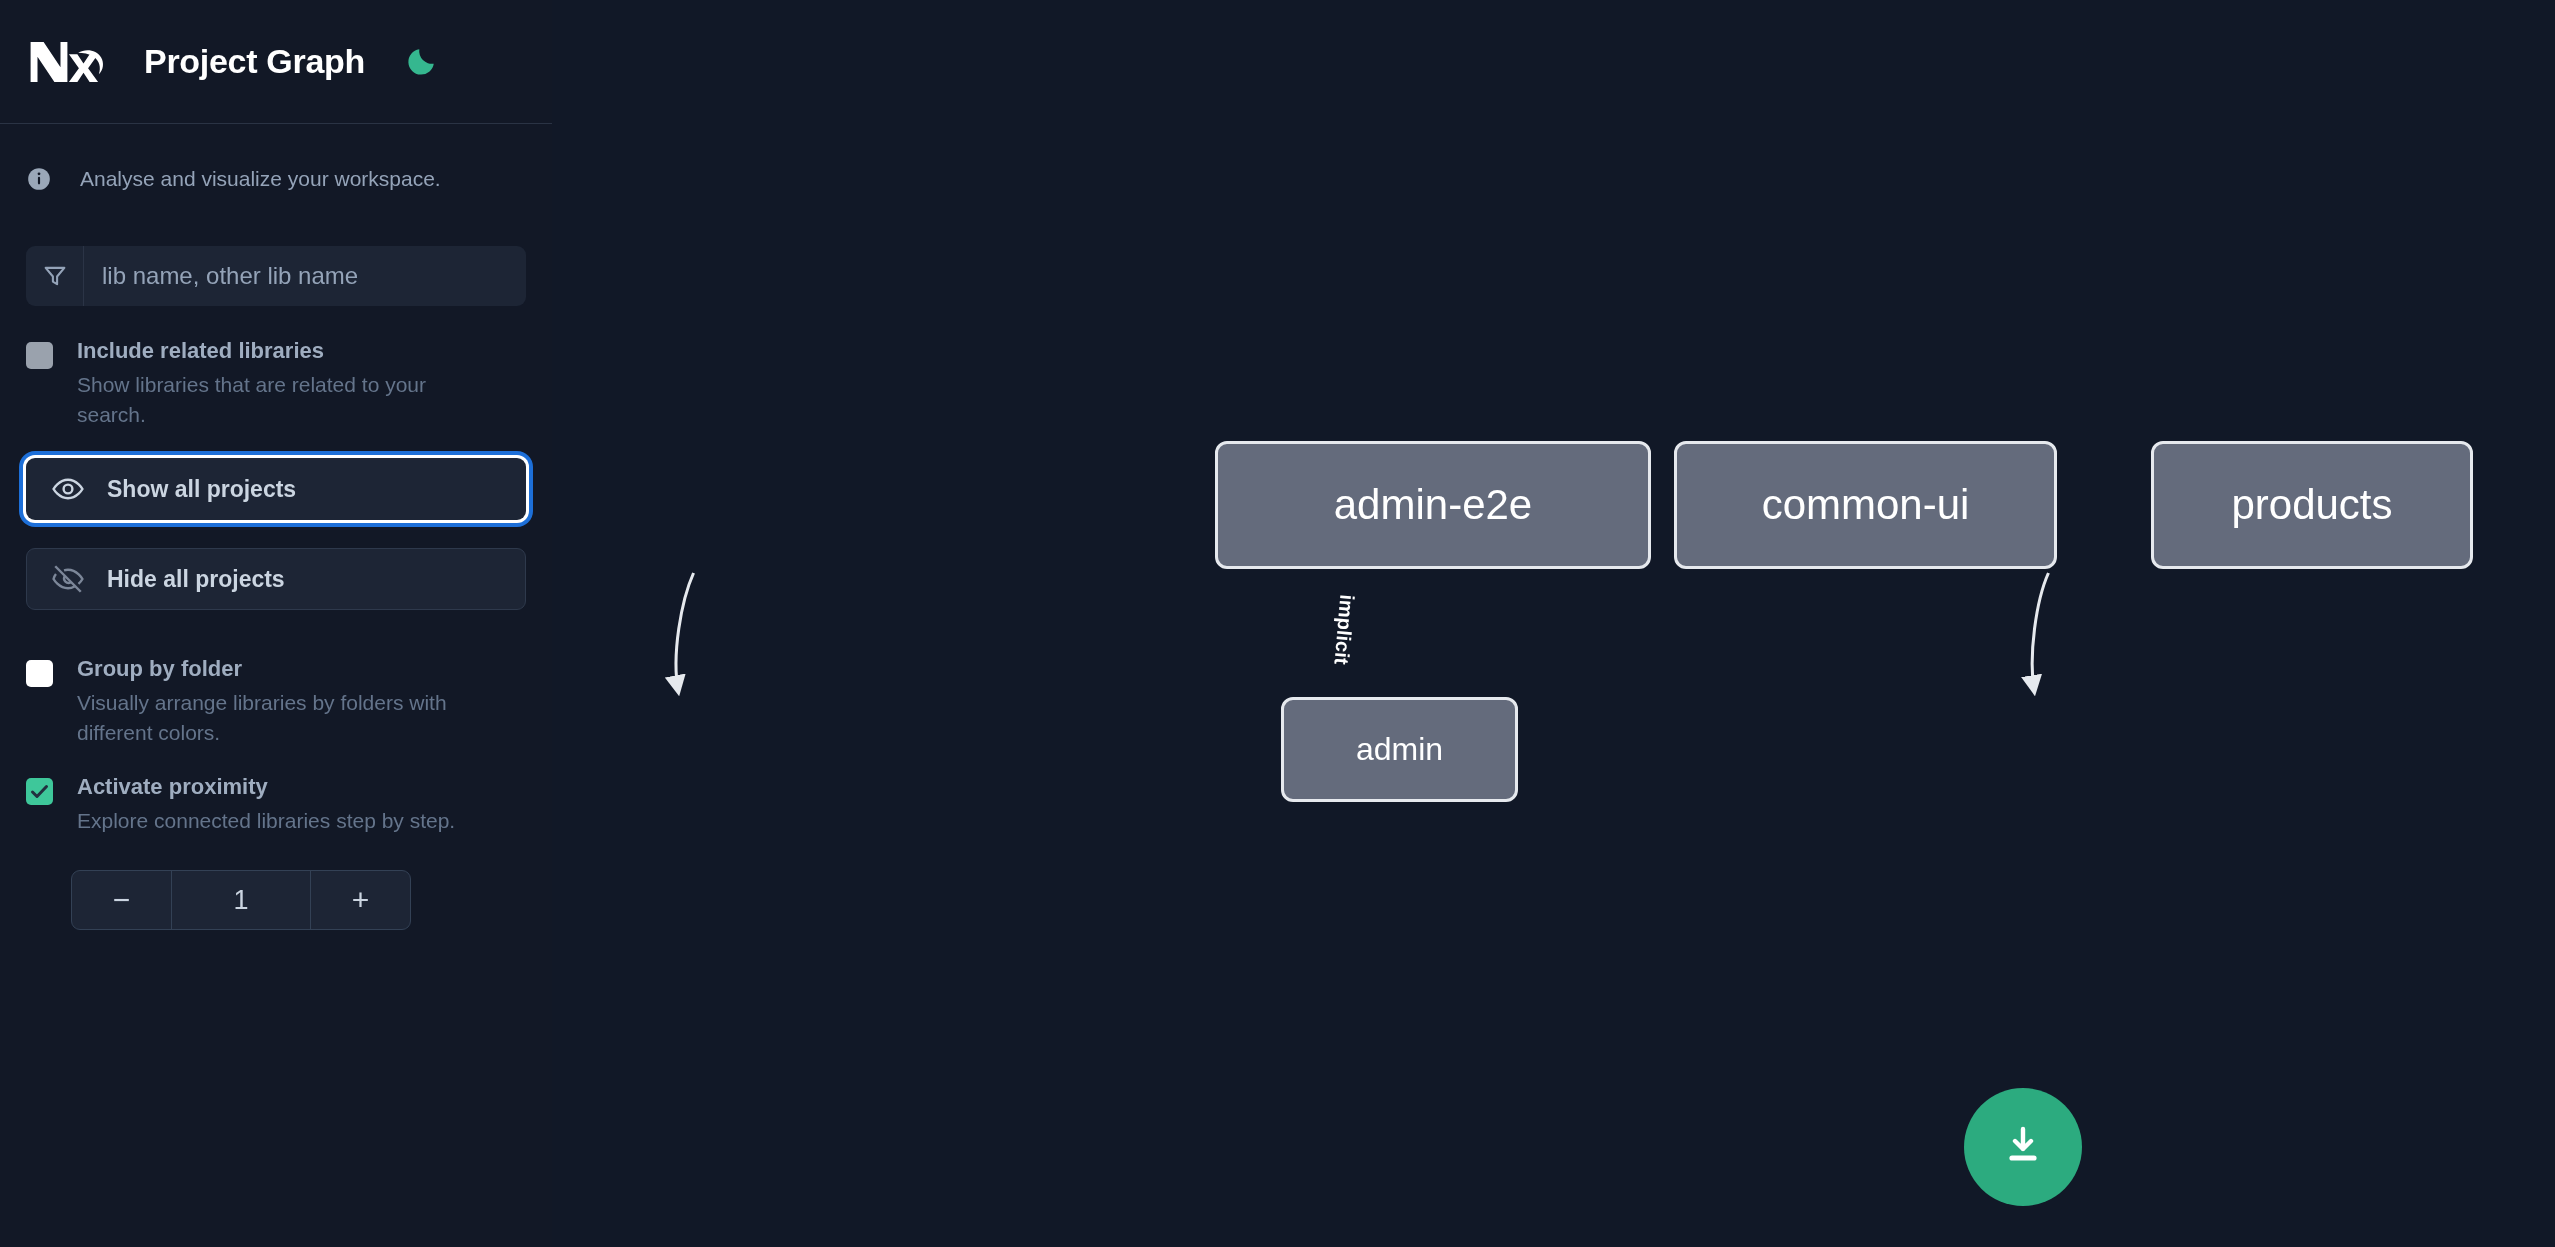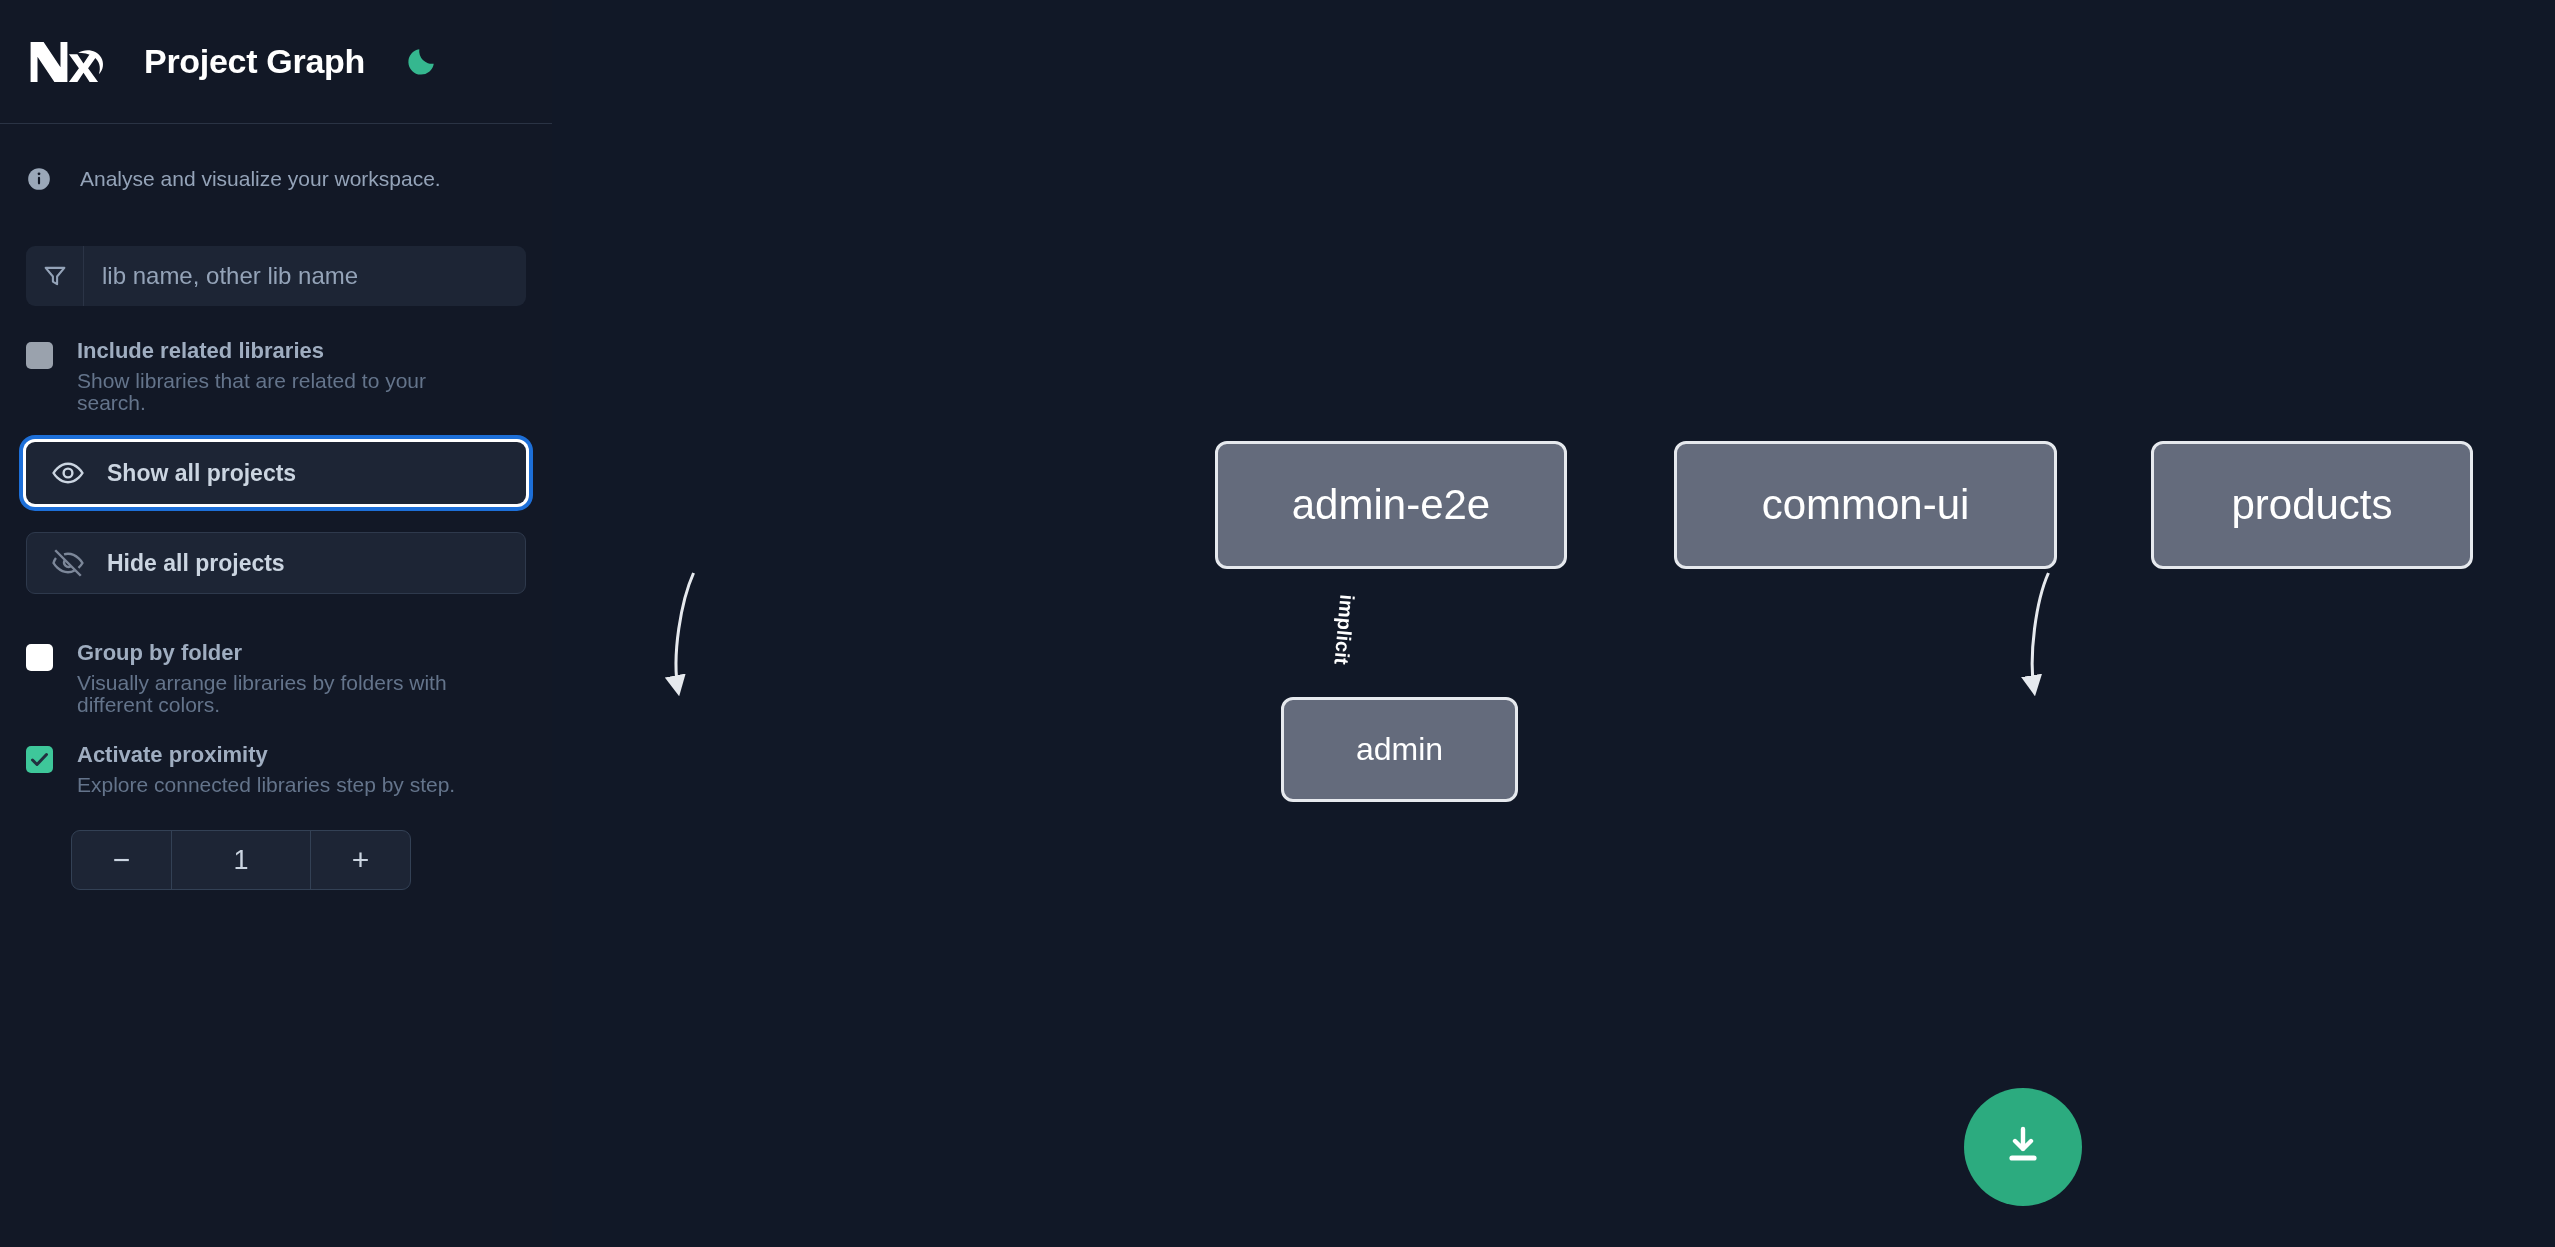--- a/index.html
+++ b/index.html
@@ -76,21 +76,21 @@
   .cb.grey { background: #9aa2ad; }
   .cb.white { background: #ffffff; }
   .cb.green { background: #3ec79a; }
   .cb.green svg { position: absolute; left: 3px; top: 3px; }
   .opt-texts { flex: 1; }
   .opt-label {
     font-size: 22px; font-weight: 700; color: #9fadc0;
     line-height: 30px;
   }
   .opt-desc {
-    font-size: 21px; color: #64748b; line-height: 22px; margin-top: 4px;
+    font-size: 21px; color: #64748b; line-height: 30px; margin-top: 4px;
     max-width: 420px;
   }
 
   .btn {
     position: relative;
     display: flex; align-items: center; gap: 22px;
     height: 62px; border-radius: 9px;
     background: #1d2535;
     border: 1px solid #2e394c;
     padding: 0 24px;
@@ -268,21 +268,21 @@
         <marker id="arrow" viewBox="0 0 10 10" refX="8" refY="5" markerWidth="7" markerHeight="7" orient="auto-start-reverse">
           <path d="M0 0 L10 5 L0 10 z" fill="#e6e9ee"></path>
         </marker>
       </defs>
 
       <path d="M140 573 C128 600, 118 655, 125 692" fill="none" stroke="#e6e9ee" stroke-width="3" marker-end="url(#arrow)"></path>
 
       <path d="M1480 573 C1468 600, 1460 655, 1466 692" fill="none" stroke="#e6e9ee" stroke-width="3" marker-end="url(#arrow)"></path>
     </svg>
 
-    <div class="node" style="left:663px; top:441px; width:352px; height:128px;">
+    <div class="node" style="left:663px; top:441px; width:436px; height:128px;">
       <span>admin-e2e</span>
     </div>
     <div class="node" style="left:1122px; top:441px; width:383px; height:128px;">
       <span>common-ui</span>
     </div>
     <div class="node" style="left:1599px; top:441px; width:322px; height:128px;">
       <span>products</span>
     </div>
 
     <div class="node" style="left:729px; top:697px; width:237px; height:105px; font-size:32px;">

